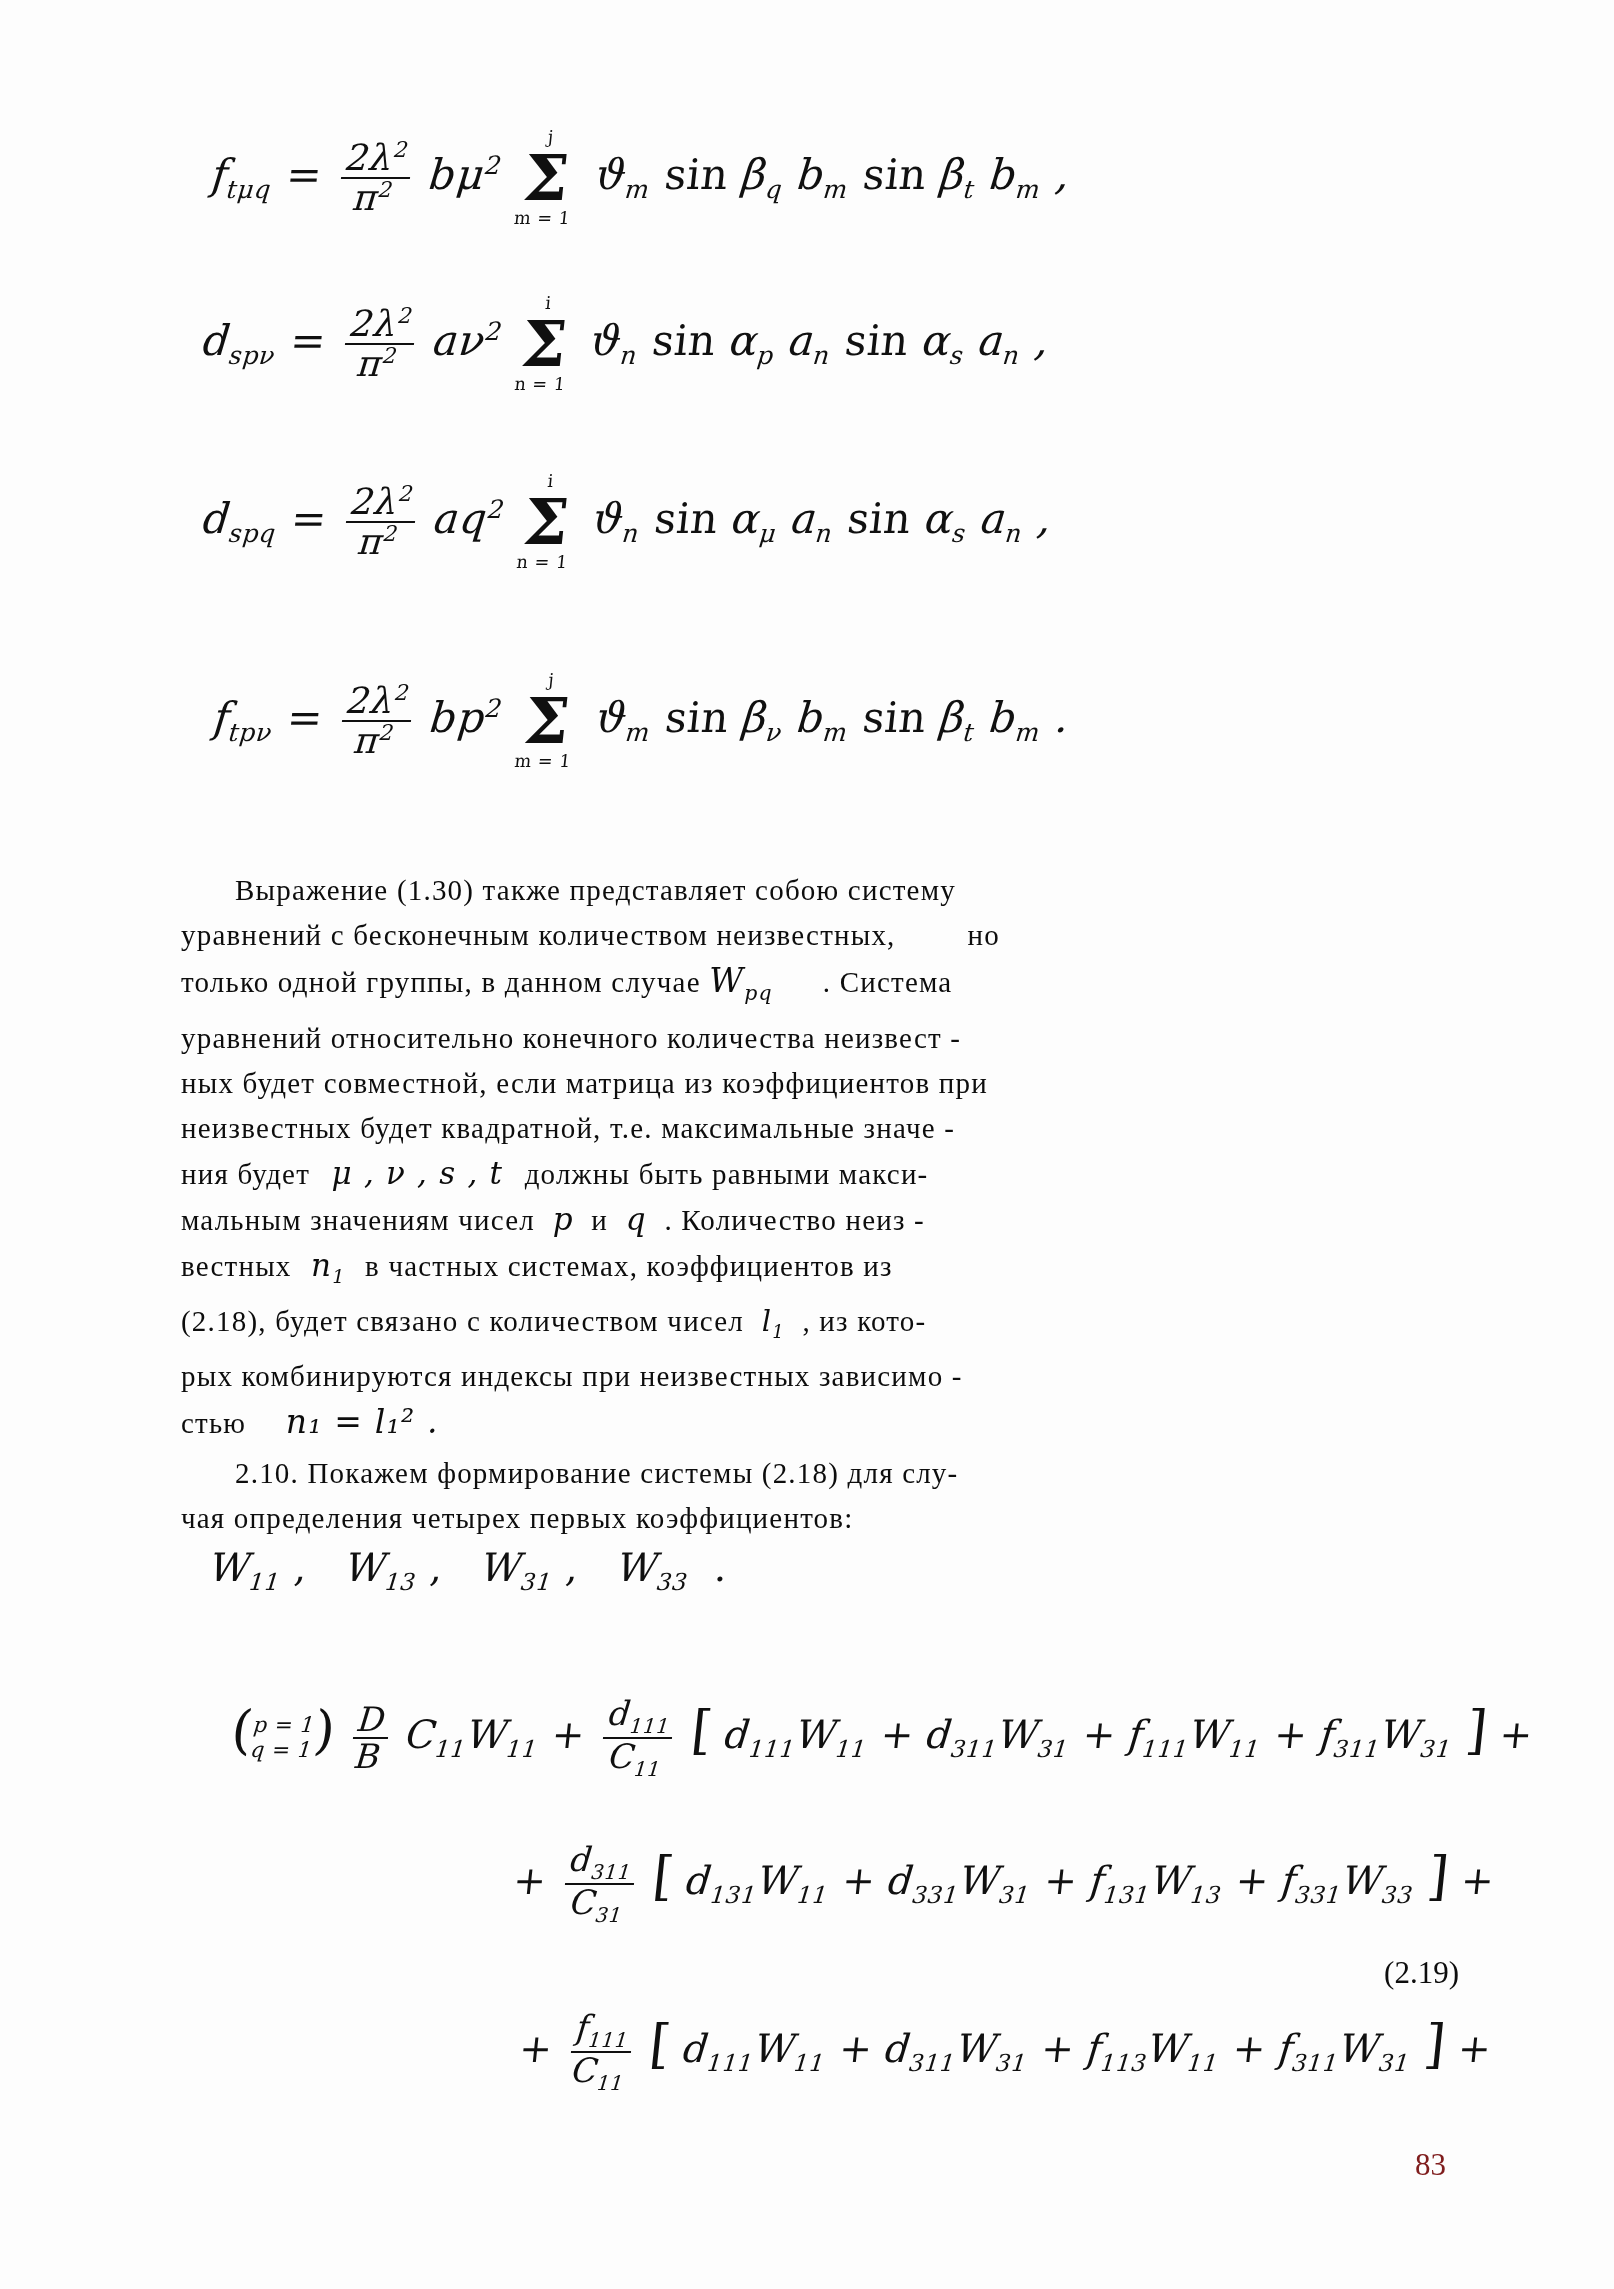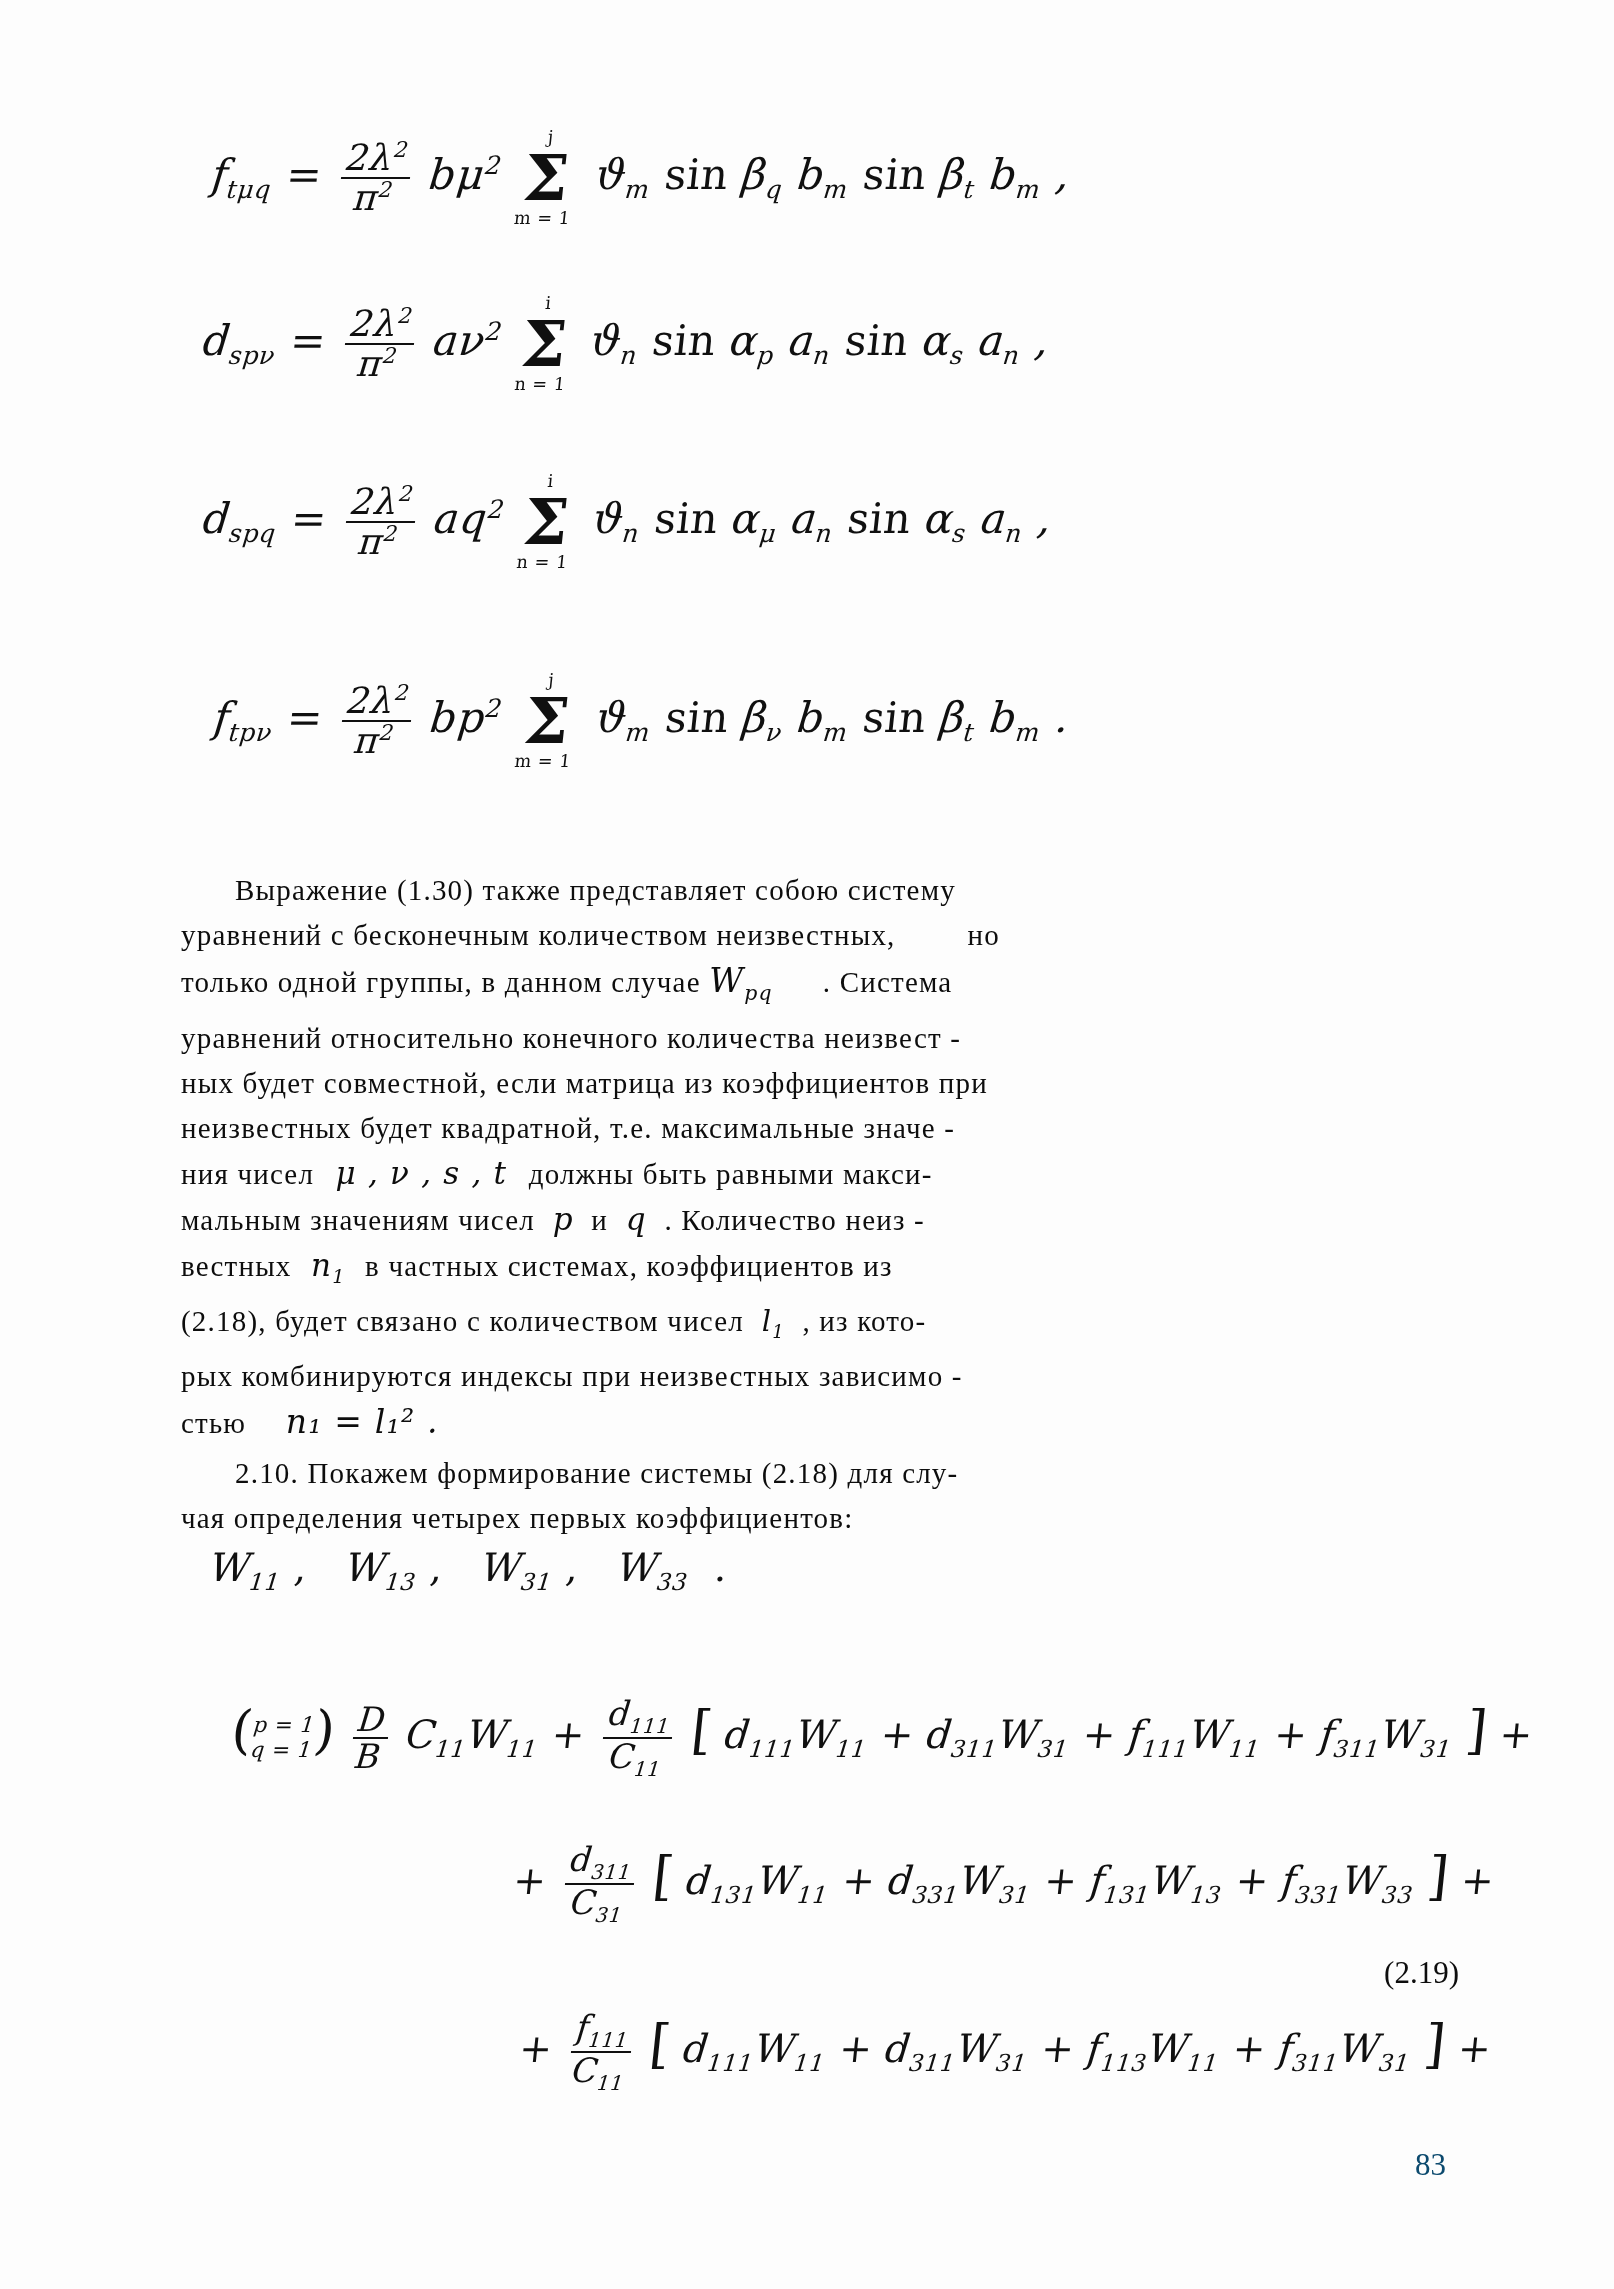--- a/index.html
+++ b/index.html
@@ -84,21 +84,21 @@
   .inl { font-family: "DejaVu Serif", serif; font-style: italic; }
   .ssub { font-size: 0.62em; vertical-align: sub; font-style: italic; }
 
   
   .page-number {
     position: absolute;
     right: 168px;
     bottom: 107px;
     font-family: "Liberation Serif", serif;
     font-size: 31px;
-    color: #0c4a6e;
+    color: #7f1d1d;
   }
 
   .eqno {
     position: absolute;
     font-family: "Liberation Serif", serif;
     font-size: 30px;
     color: #0d0d0d;
     text-align: center;
   }
 
@@ -200,21 +200,21 @@
     <p>
       <span>уравнений относительно конечного количества  неизвест -</span>
     </p>
     <p>
       <span>ных будет совместной, если матрица из коэффициентов при</span>
     </p>
     <p>
       <span>неизвестных будет квадратной, т.е. максимальные значе -</span>
     </p>
     <p>
-      <span>ния чисел</span>
+      <span>ния будет</span>
       <span class="inl" style="font-size:31px; padding:0 13px;">μ ,  ν ,  s ,  t</span>
       <span>должны быть равными макси-</span>
     </p>
     <p>
       <span>мальным значениям чисел</span>
       <span class="inl" style="font-size:31px; padding:0 9.2px;">p</span>
       <span>и</span>
       <span class="inl" style="font-size:31px; padding:0 9.2px;">q</span>
       <span>. Количество      неиз -</span>
     </p>

